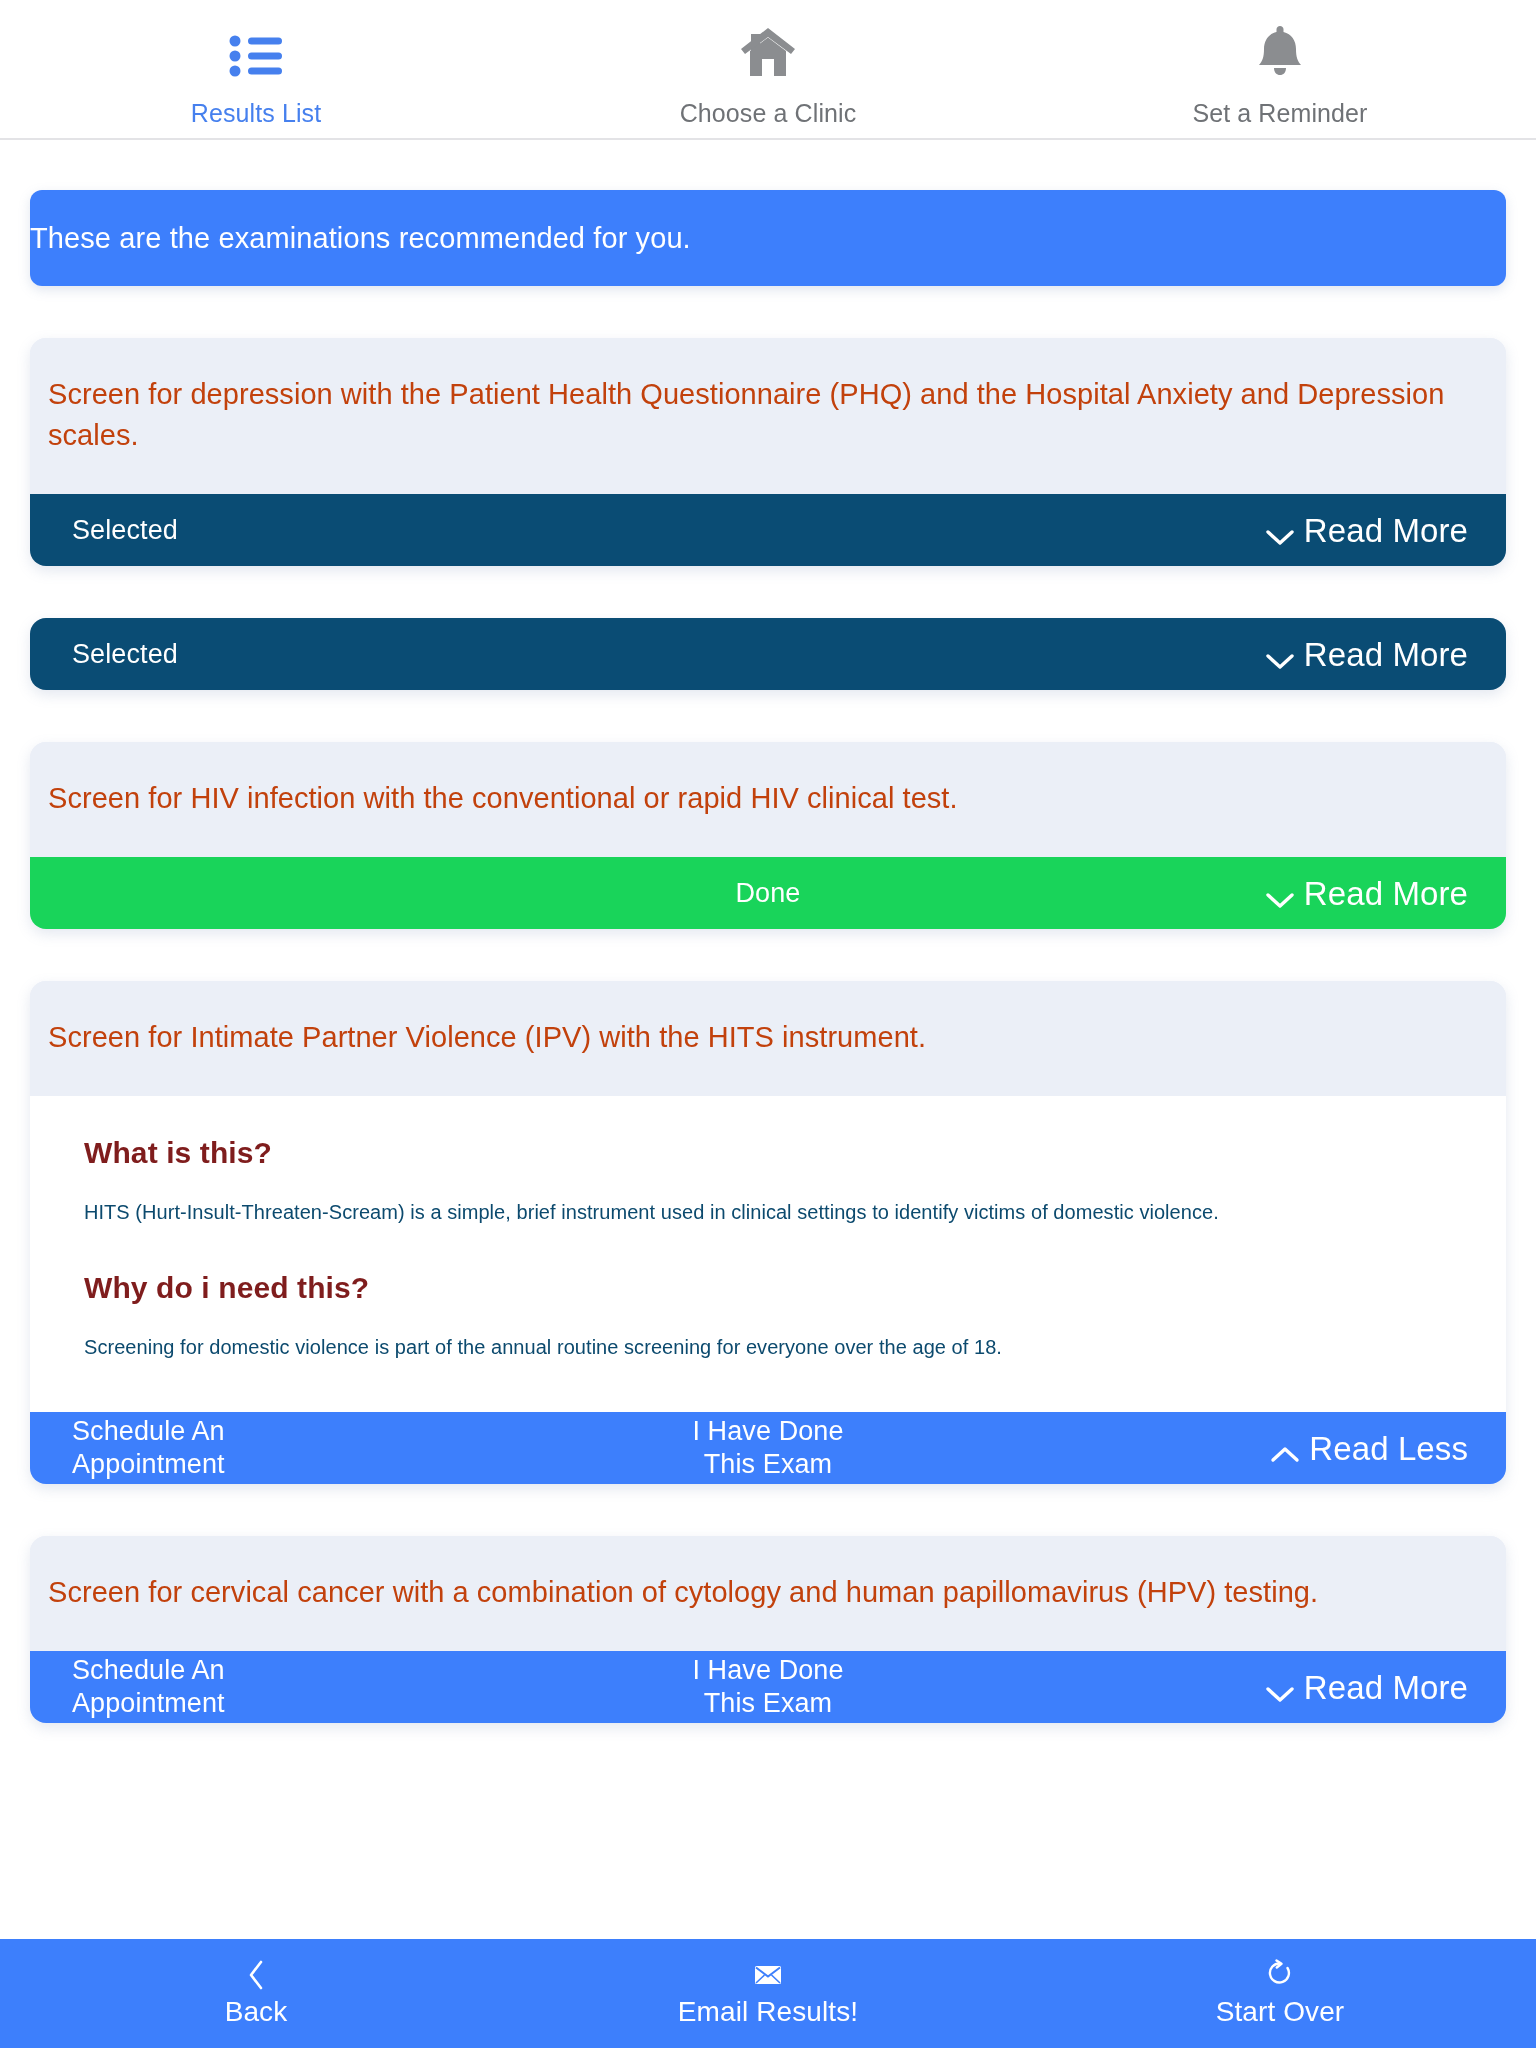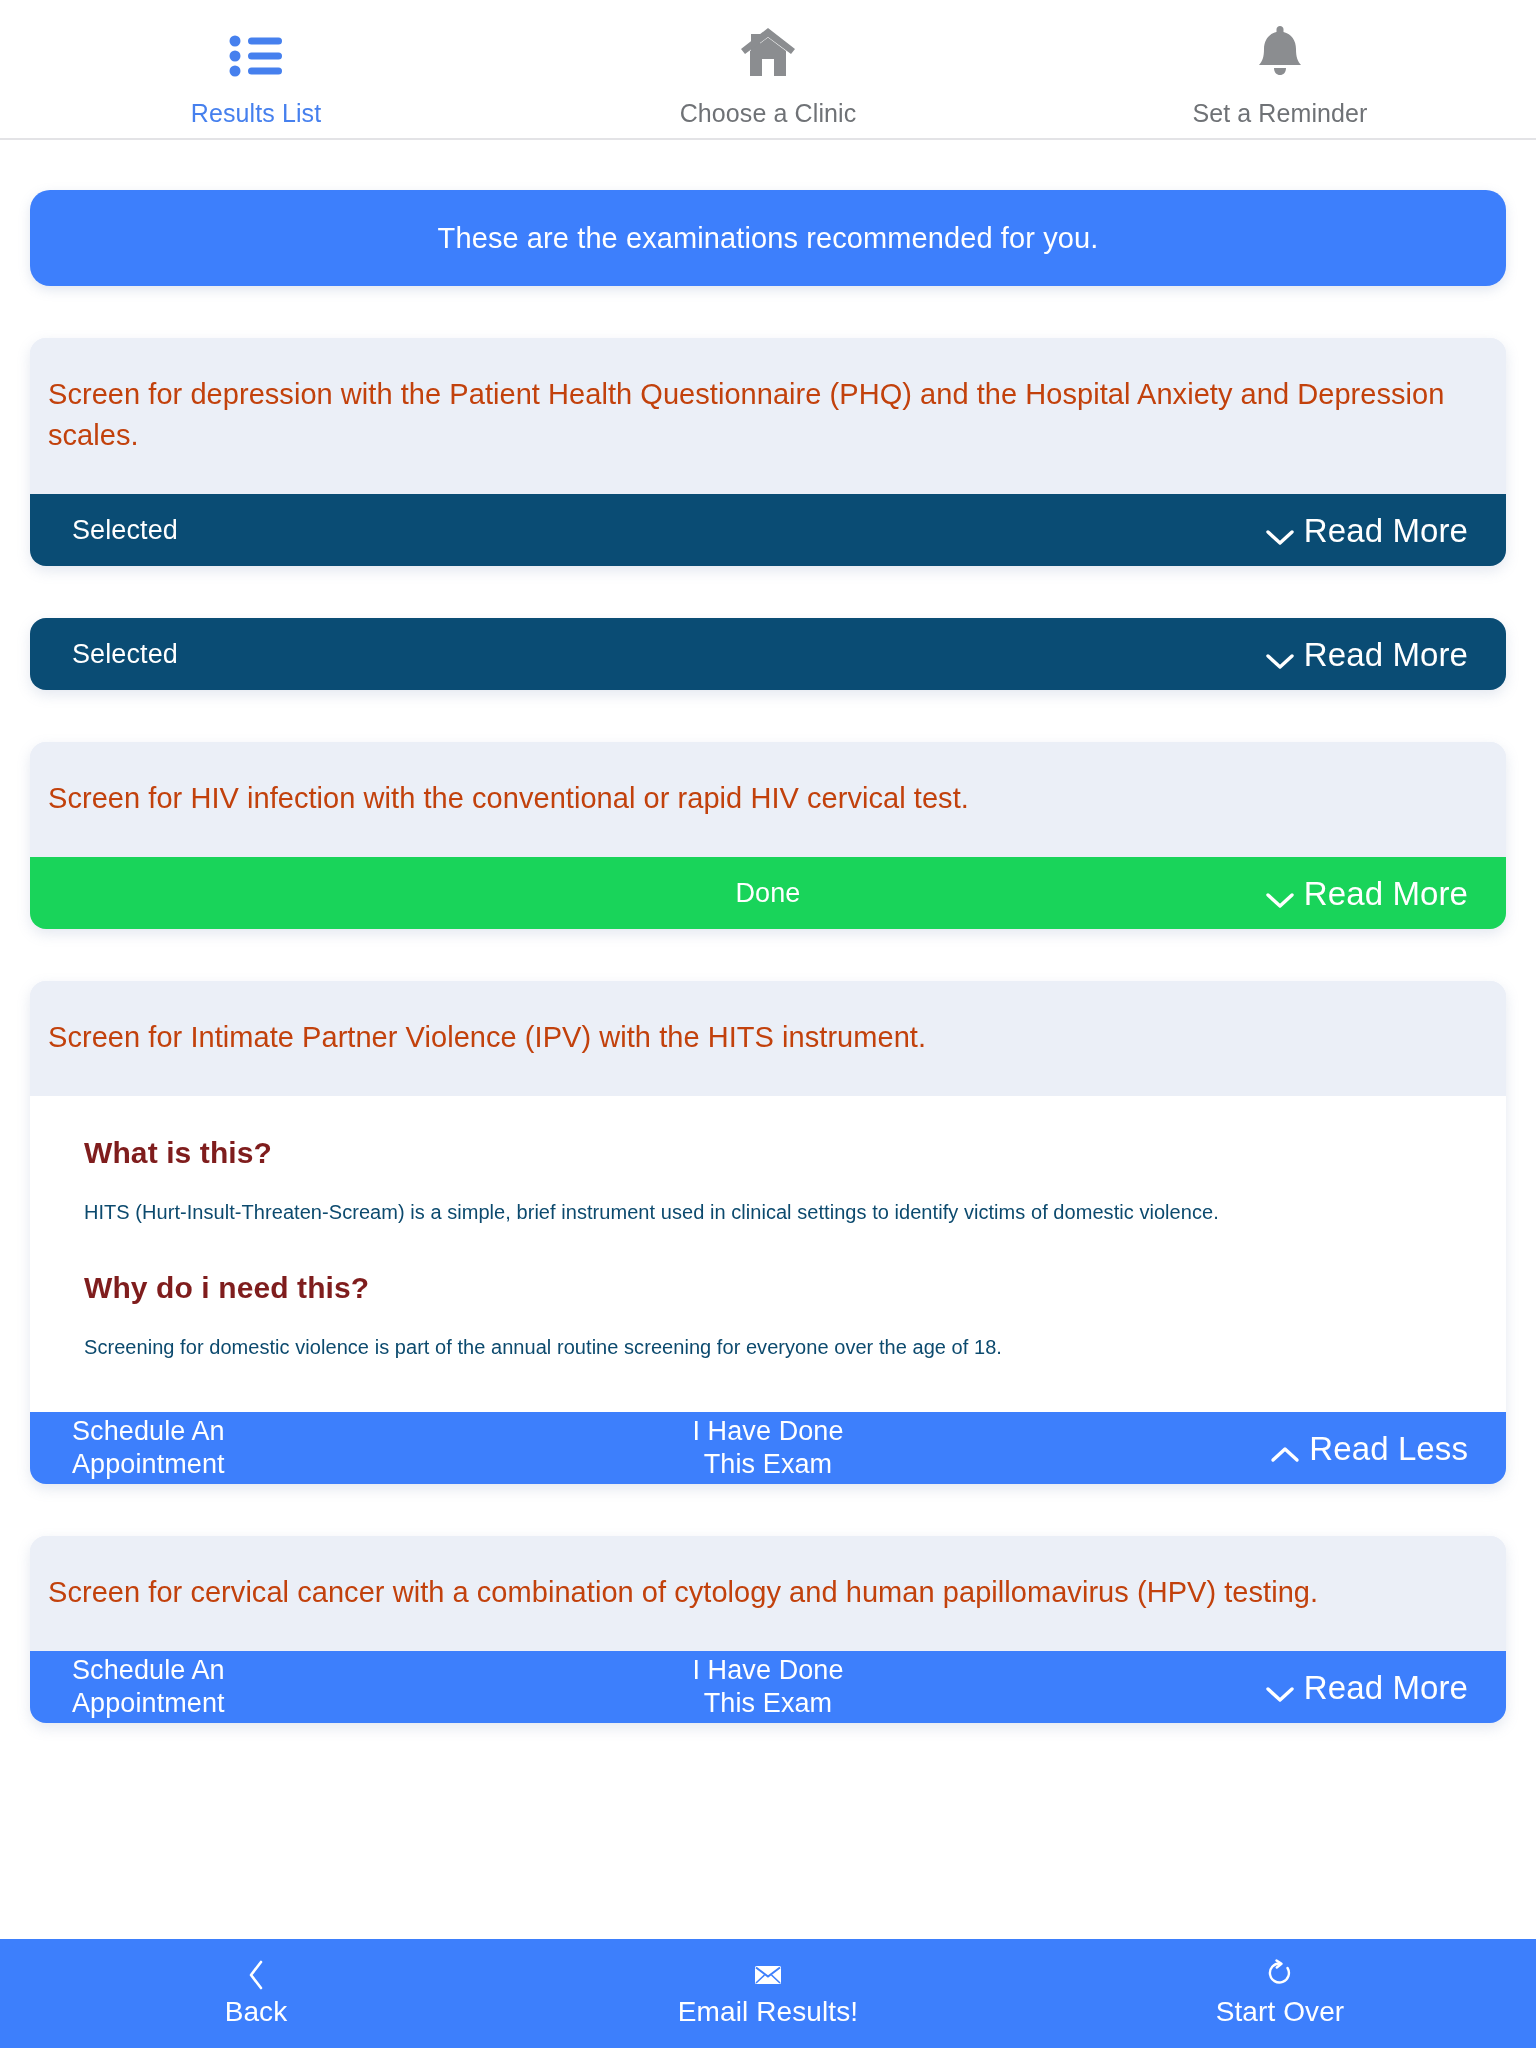--- a/index.html
+++ b/index.html
@@ -64,25 +64,25 @@
     width: 1536px;
     height: 1906px;
     background: #ffffff;
     padding: 0 30px;
     overflow: hidden;
   }
 
   .banner {
     margin-top: 48px;
     background: #3d7ffc;
-    border-radius: 20px;
+    border-radius: 12px;
     height: 96px;
     display: flex;
     align-items: center;
-    justify-content: center;
+    justify-content: flex-start;
     box-shadow: 0 4px 12px rgba(120,140,180,0.22);
   }
   .banner-text {
     color: #ffffff;
     font-size: 29px;
     letter-spacing: 0.1px;
   }
 
   
   .card {
@@ -274,21 +274,21 @@
           <svg class="chev" viewBox="0 0 30 20" xmlns="http://www.w3.org/2000/svg">
             <path d="M3 5 L15 16 L27 5" fill="none" stroke="#ffffff" stroke-width="3.4" stroke-linecap="round" stroke-linejoin="round"></path>
           </svg>
           <span>Read More</span>
         </span>
       </div>
     </div>
 
     <div class="card">
       <div class="card-desc">
-        <p>Screen for HIV infection with the conventional or rapid HIV cervical test.</p>
+        <p>Screen for HIV infection with the conventional or rapid HIV clinical test.</p>
       </div>
       <div class="card-actions state-done">
         <span class="act act-mid"><span>Done</span></span>
         <span class="act act-right">
           <svg class="chev" viewBox="0 0 30 20" xmlns="http://www.w3.org/2000/svg">
             <path d="M3 5 L15 16 L27 5" fill="none" stroke="#ffffff" stroke-width="3.4" stroke-linecap="round" stroke-linejoin="round"></path>
           </svg>
           <span>Read More</span>
         </span>
       </div>

